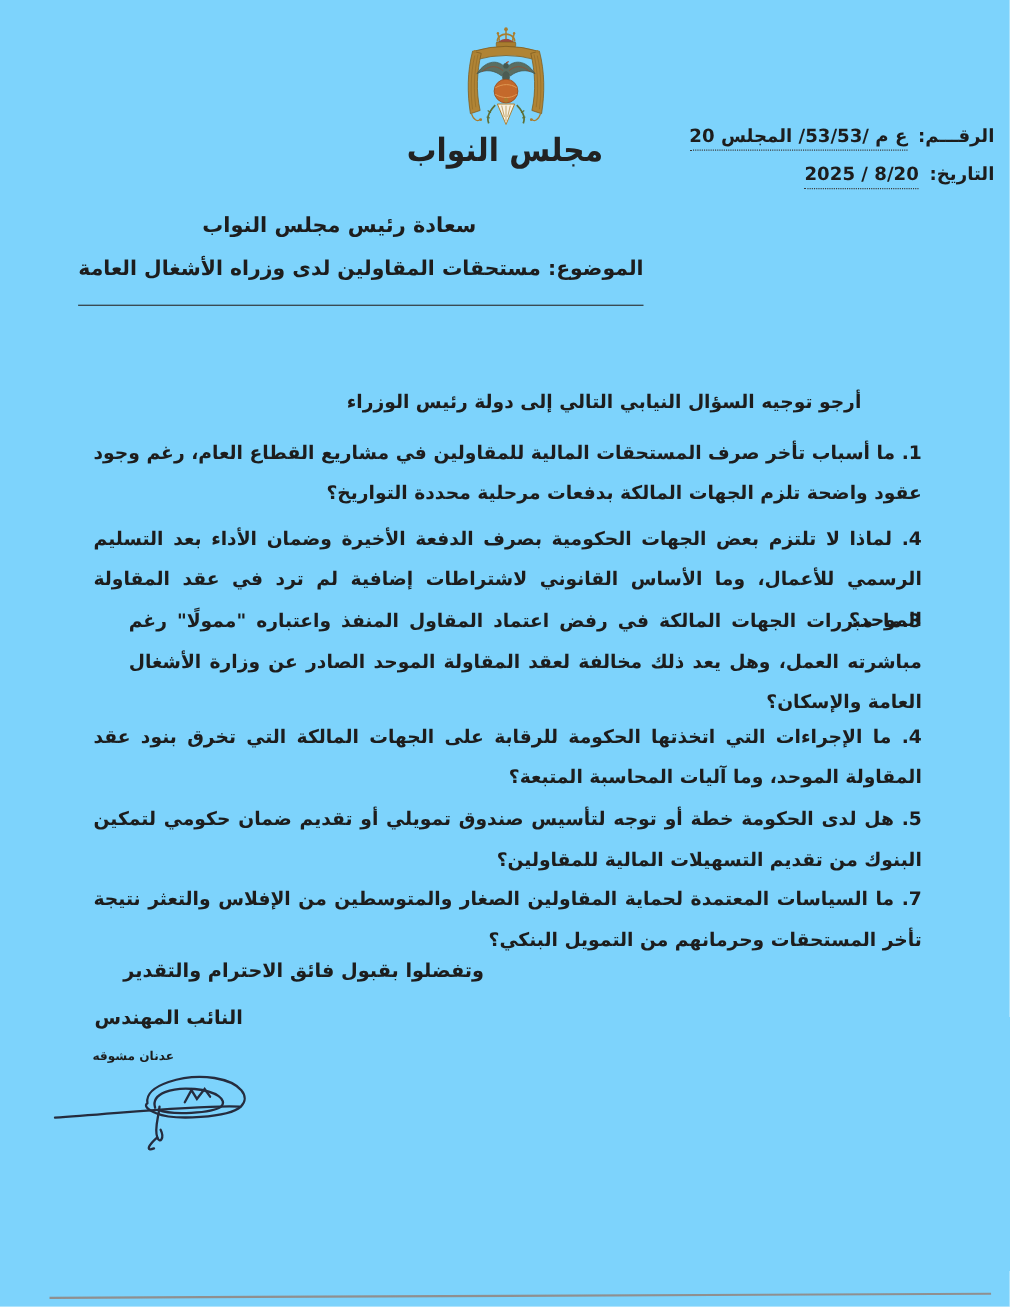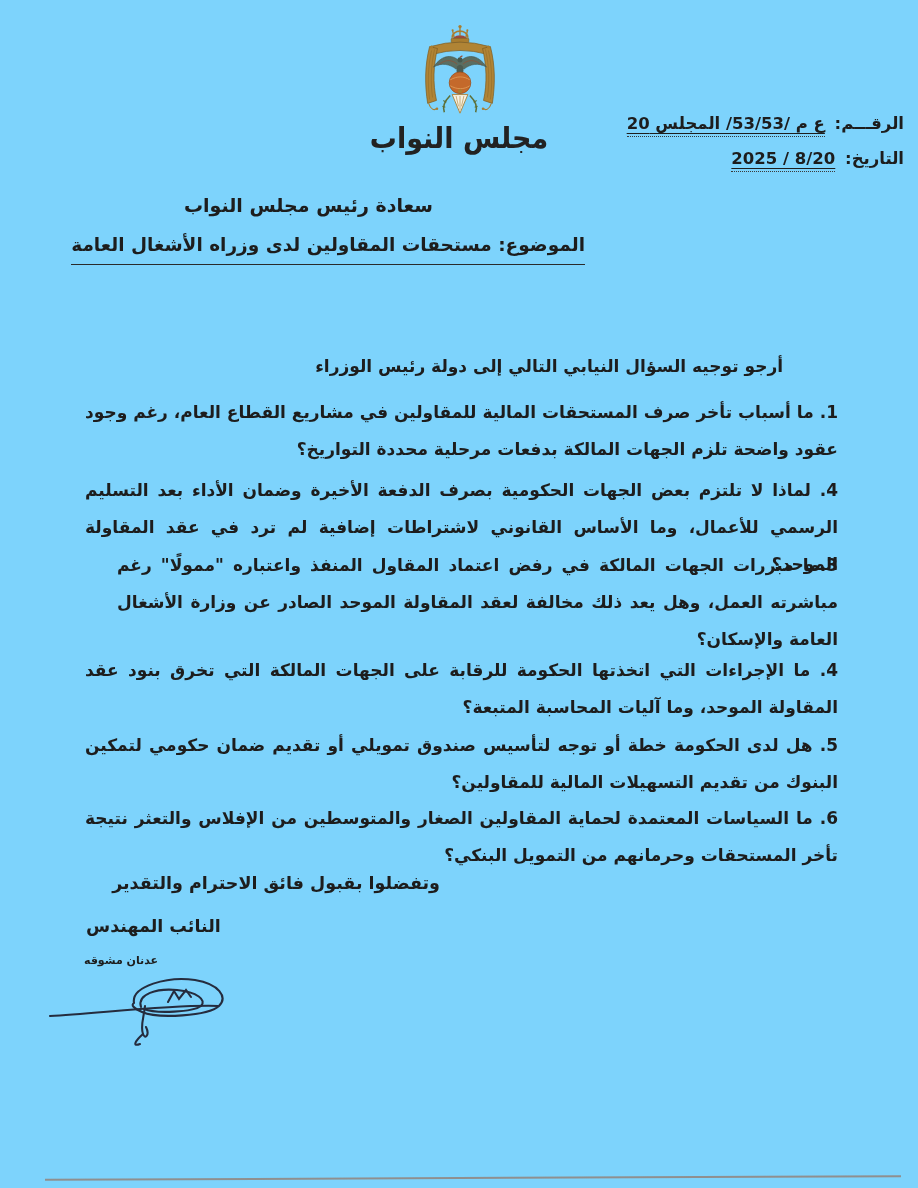--- a/index.html
+++ b/index.html
@@ -10,25 +10,25 @@
   
   .emblem{position:absolute;left:399px;top:24px;width:122px;height:98px;}
   .calligraphy{
     position:absolute;left:0;right:0;top:122px;text-align:center;
     font-size:27px;font-weight:bold;letter-spacing:-1px;color:#222;
     transform:scaleY(1.08);
   }
   
   .refblock{position:absolute;top:116px;right:14px;text-align:right;font-size:16.5px;font-weight:bold;line-height:1;}
   .refrow{margin-bottom:18px;white-space:nowrap;}
-  .uval{text-decoration:underline;text-decoration-thickness:1px;text-underline-offset:4px;border-bottom:1px dotted #3a3a3a;padding-bottom:3px;}
+  .uval{text-decoration-thickness:1px;text-underline-offset:4px;border-bottom:1px dotted #3a3a3a;padding-bottom:3px;}
   .lbl{margin-left:4px;}
   
   .salutation{position:absolute;top:194px;right:485px;font-size:19px;font-weight:bold;white-space:nowrap;}
-  .subject{position:absolute;top:234px;right:333px;font-size:18.5px;font-weight:bold;white-space:nowrap;border-bottom:1.6px solid #2a2a2a;padding-bottom:9px;}
+  .subject{position:absolute;top:234px;right:333px;font-size:18.5px;font-weight:bold;white-space:nowrap;border-bottom:1.6px solid #2a2a2a;padding-bottom:22px;}
   .legal{position:absolute;top:284px;right:80px;left:85px;text-align:center;font-size:17px;font-weight:bold;line-height:37px;}
   .request{position:absolute;top:356px;right:135px;font-size:17px;font-weight:bold;white-space:nowrap;}
   .q{position:absolute;right:80px;left:85px;margin:0;font-size:17px;font-weight:bold;line-height:37px;text-align:justify;text-align-last:right;}
   .q1{top:394px;} .q2{top:472px;} .q3{top:547px;margin-left:32px;} .q4{top:652px;} .q5{top:727px;} .q6{top:800px;}
   .closing{position:absolute;top:873px;right:478px;font-size:17.5px;font-weight:bold;white-space:nowrap;}
   .signer-title{position:absolute;top:916px;left:86px;font-size:17.5px;font-weight:bold;white-space:nowrap;}
   .signer-name{position:absolute;top:954px;left:84px;font-size:11px;font-weight:bold;white-space:nowrap;}
   .signature{position:absolute;left:46px;top:976px;width:190px;height:78px;}
   .footer-rule{position:absolute;top:1177px;left:45px;width:856px;height:2px;background:#8f8f8f;transform:rotate(-0.25deg);}
 </style>
@@ -102,21 +102,21 @@
   <div class="subject">الموضوع: مستحقات المقاولين لدى وزراه الأشغال العامة</div>
 
 
   <div class="request">أرجو توجيه السؤال النيابي التالي إلى دولة رئيس الوزراء</div>
 
   <p class="q q1">1. ما أسباب تأخر صرف المستحقات المالية للمقاولين في مشاريع القطاع العام، رغم وجود عقود واضحة تلزم الجهات المالكة بدفعات مرحلية محددة التواريخ؟</p>
   <p class="q q2">4. لماذا لا تلتزم بعض الجهات الحكومية بصرف الدفعة الأخيرة وضمان الأداء بعد التسليم الرسمي للأعمال، وما الأساس القانوني لاشتراطات إضافية لم ترد في عقد المقاولة الموحد؟</p>
   <p class="q q3">3.ما مبررات الجهات المالكة في رفض اعتماد المقاول المنفذ واعتباره "ممولًا" رغم مباشرته العمل، وهل يعد ذلك مخالفة لعقد المقاولة الموحد الصادر عن وزارة الأشغال العامة والإسكان؟</p>
   <p class="q q4">4. ما الإجراءات التي اتخذتها الحكومة للرقابة على الجهات المالكة التي تخرق بنود عقد المقاولة الموحد، وما آليات المحاسبة المتبعة؟</p>
   <p class="q q5">5. هل لدى الحكومة خطة أو توجه لتأسيس صندوق تمويلي أو تقديم ضمان حكومي لتمكين البنوك من تقديم التسهيلات المالية للمقاولين؟</p>
-  <p class="q q6">6. ما السياسات المعتمدة لحماية المقاولين الصغار والمتوسطين من الإفلاس والتعثر نتيجة تأخر المستحقات وحرمانهم من التمويل البنكي؟</p>
+  <p class="q q6">7. ما السياسات المعتمدة لحماية المقاولين الصغار والمتوسطين من الإفلاس والتعثر نتيجة تأخر المستحقات وحرمانهم من التمويل البنكي؟</p>
 
   <div class="closing">وتفضلوا بقبول فائق الاحترام والتقدير</div>
 
   <div class="signer-title">النائب المهندس</div>
   <div class="signer-name">عدنان مشوقه</div>
 
   <svg class="signature" viewBox="0 0 190 78" aria-hidden="true">
     <g fill="none" stroke="#252c3e" stroke-width="2.1" stroke-linecap="round">
       <path d="M88,27 C85,10 122,0 149,4 C173,8 182,21 173,30 C162,40 112,43 96,36 C87,32 85,29 88,27"></path>
       <path d="M95,31 C91,18 111,12 131,14 C151,16 161,24 155,30 C147,36 110,38 98,33"></path>

